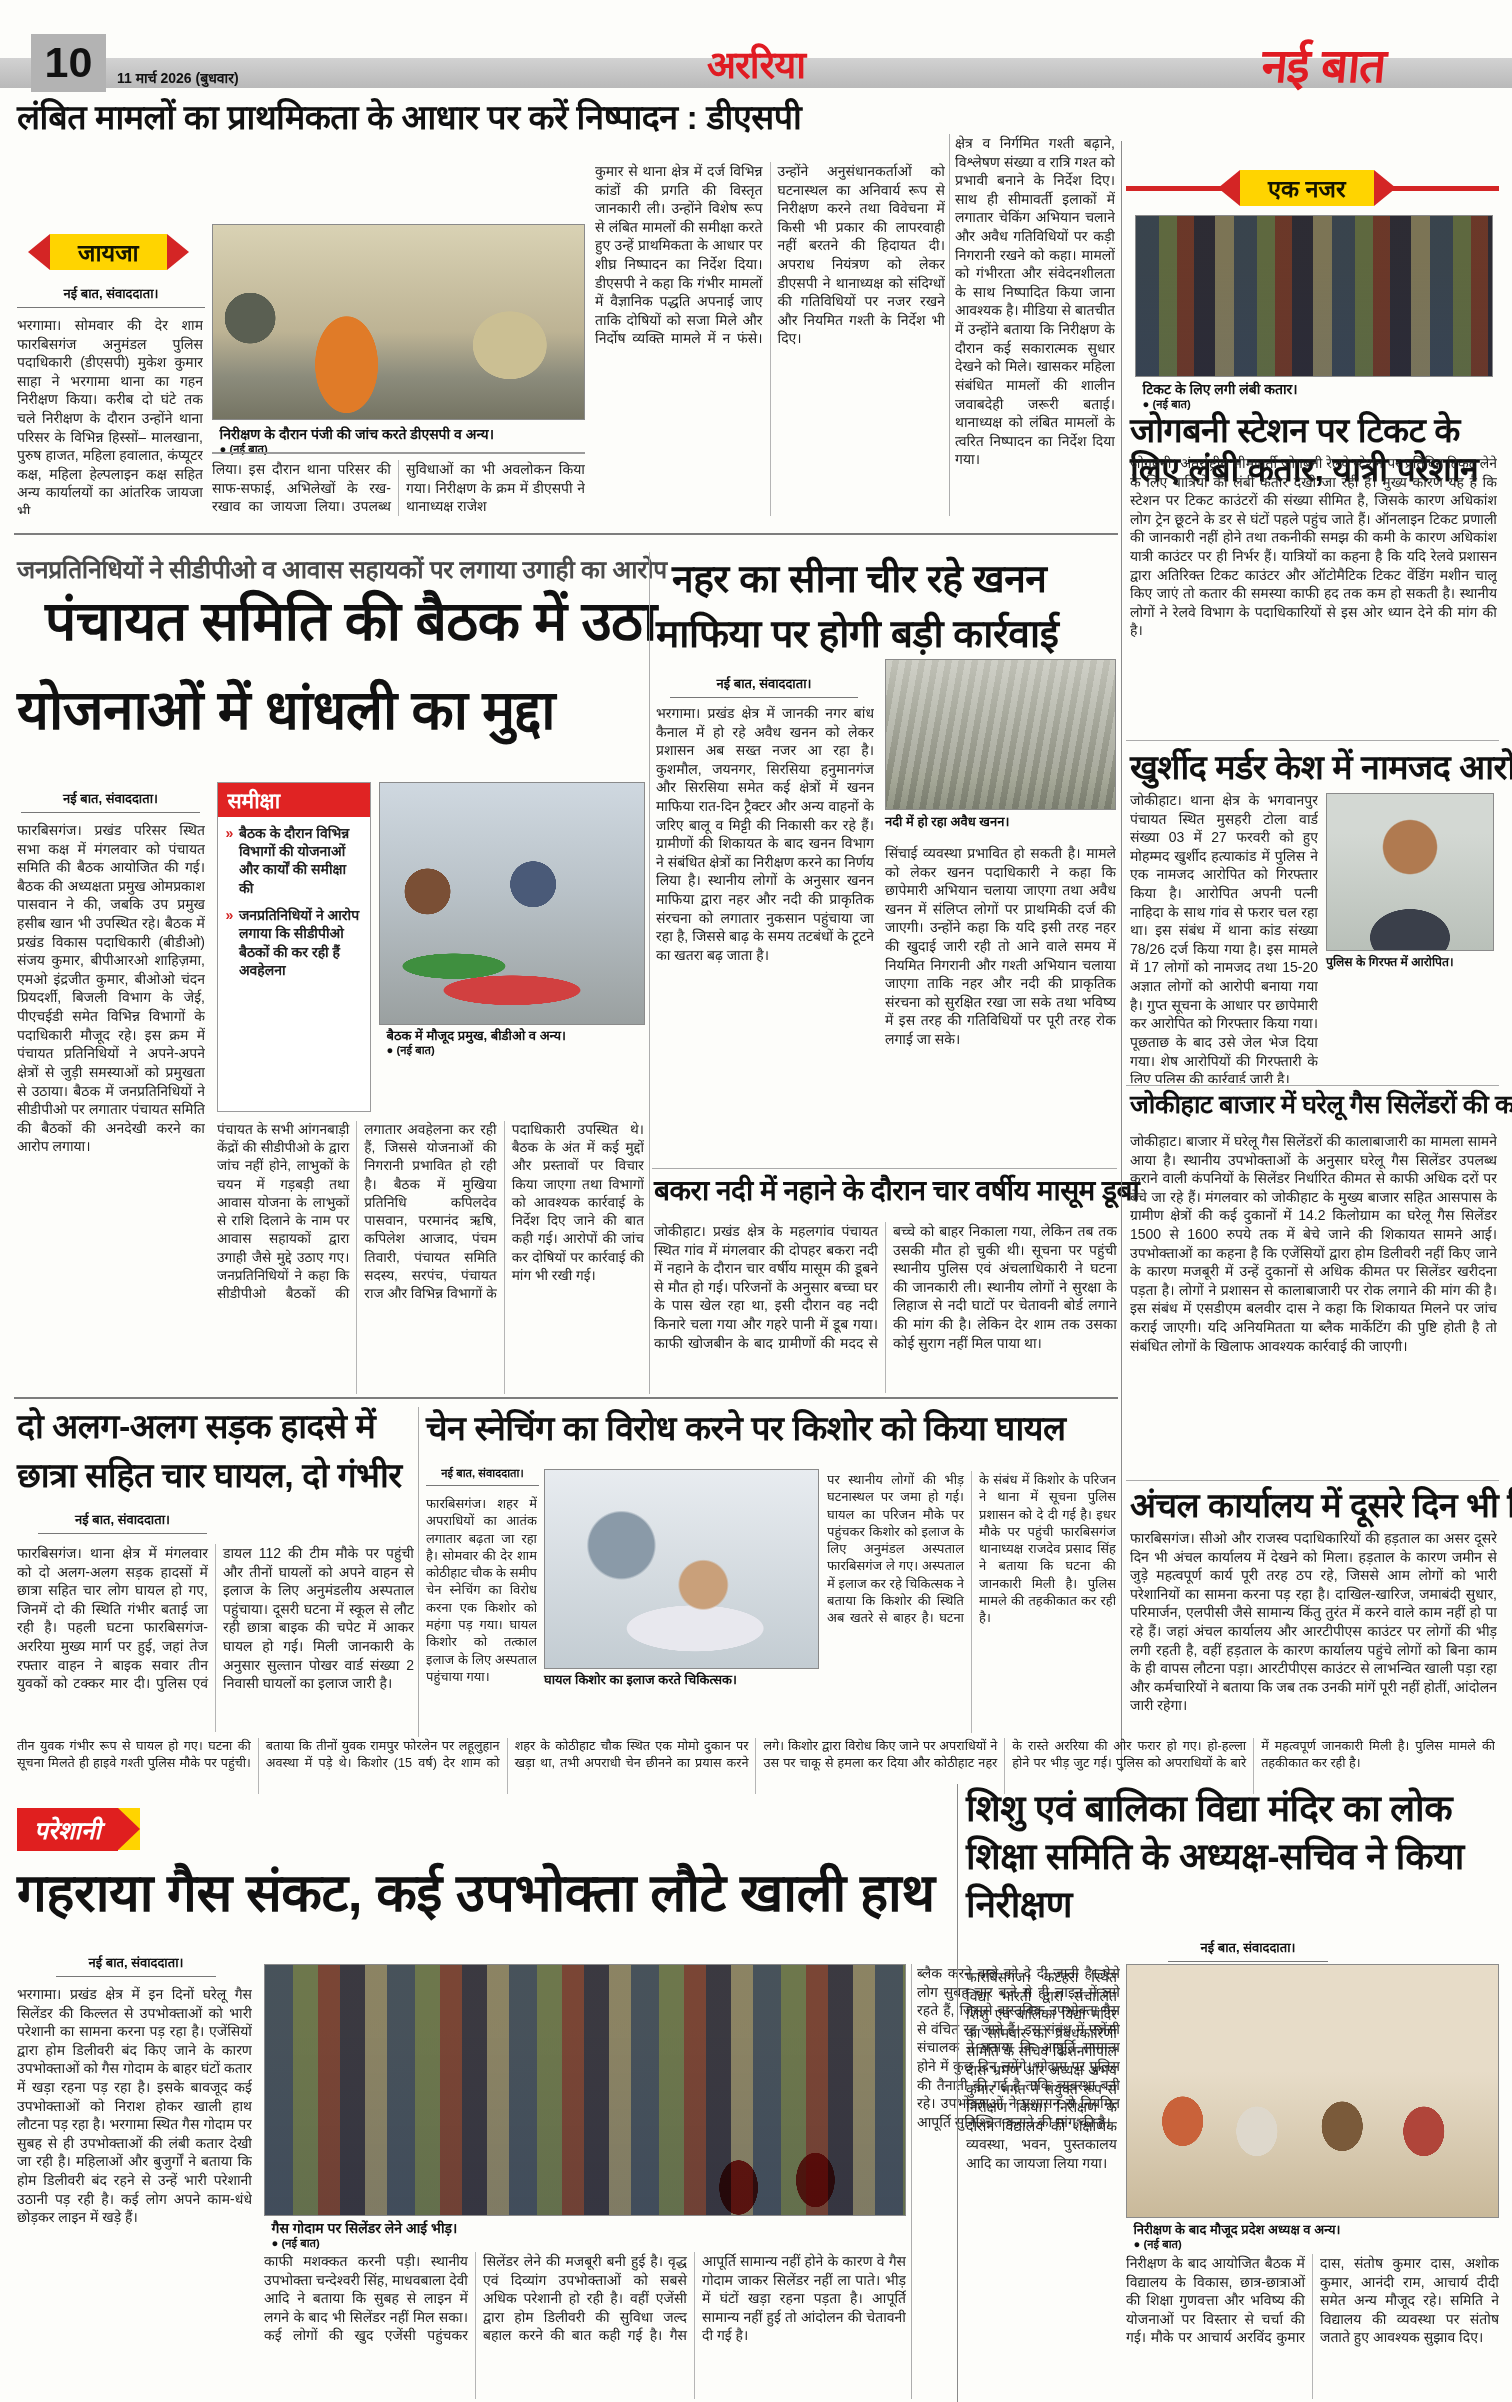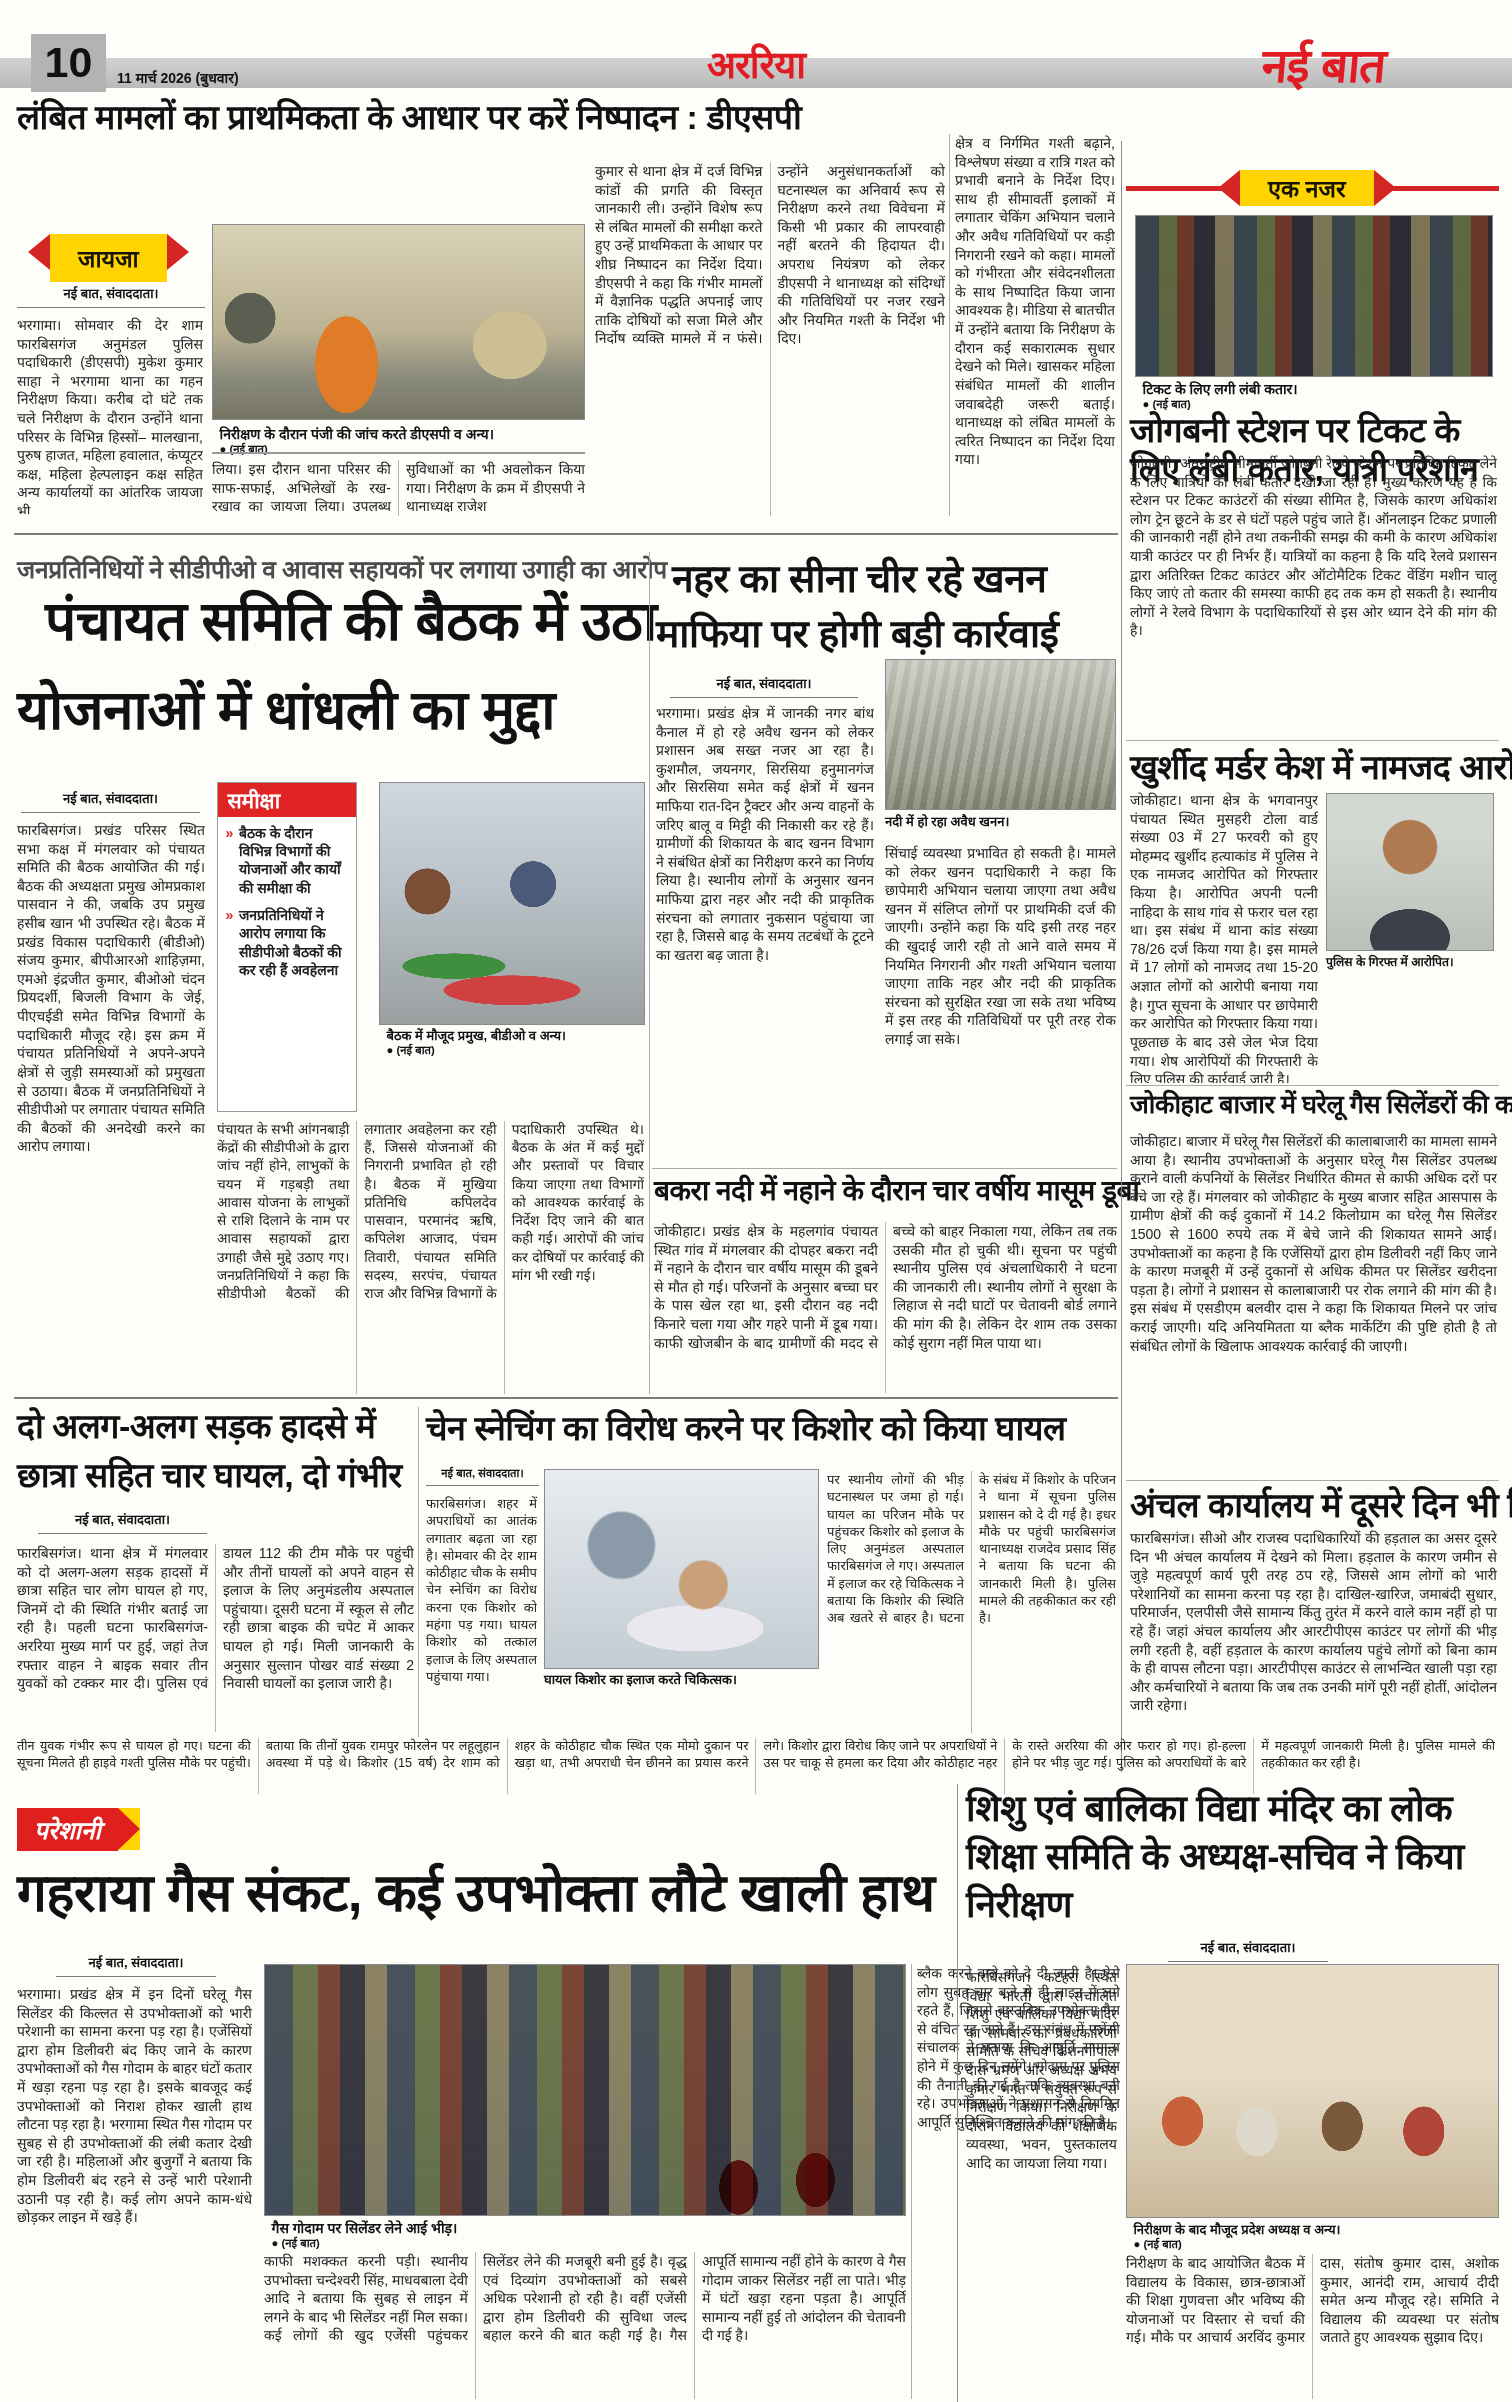--- a/index.html
+++ b/index.html
@@ -12,21 +12,21 @@
   .cols3{columns:3;column-gap:15px;column-rule:0.9px solid #b5b5b5;}
   .cols6{columns:6;column-gap:15px;column-rule:0.9px solid #b5b5b5;}
   .byline{font-weight:bold;font-size:13px;text-align:center;border-bottom:1.4px solid #777;
           padding-bottom:4.7px;color:#111;}
   .caption{font-weight:bold;font-size:14px;color:#111;display:flex;justify-content:space-between;
            align-items:baseline;line-height:1.2;flex-direction:column;}
   .caption .credit{font-size:11.3px;font-weight:bold;white-space:nowrap;margin-left:7.5px;}
   .photo{border:0.9px solid #8a8a8a;background-size:cover;box-sizing:border-box;}
   .vrule{position:absolute;width:0.9px;background:#adadad;}
   .hrule{position:absolute;height:1.9px;background:#9a9a9a;}
-  .tag{display:flex;align-items:stretch;height:48px;}
+  .tag{display:flex;align-items:stretch;height:36px;}
   .tag .tri-l{width:0;height:0;border-top:18px solid transparent;border-bottom:18px solid transparent;
               border-right:22.6px solid #d42525;}
   .tag .tri-r{width:0;height:0;border-top:18px solid transparent;border-bottom:18px solid transparent;
               border-left:22.6px solid #d42525;}
   .tag .mid{background:#ffd400;color:#151500;font-weight:bold;font-size:23.5px;display:flex;
             align-items:center;padding:0 28px;white-space:nowrap;}
   .kicker{font-weight:bold;color:#4c4c4c;letter-spacing:-0.3px;}
   .samiksha{border:1.9px solid #9a9a9a;background:#fff;box-sizing:border-box;}
   .samiksha .head{background:#e02323;color:#fff;font-weight:bold;font-size:21px;padding:2.8px 9.4px;}
   .samiksha .item{display:flex;gap:5.6px;padding:7.5px 7.5px 1.9px 7.5px;font-size:14px;line-height:1.3;
@@ -79,21 +79,21 @@
 <div class="vrule" style="left:949px;top:134px;height:382px;"></div>
 
 <div class="hrule" style="left:14px;top:533px;width:1104px;background:#7d7d7d;"></div>
 
 <div class="abs kicker" style="left:17px;top:552px;width:633px;font-size:24.5px;white-space:nowrap;">जनप्रतिनिधियों ने सीडीपीओ व आवास सहायकों पर लगाया उगाही का आरोप</div>
 <div class="abs hl" style="left:17px;top:591px;width:633px;font-size:55px;margin-left:28px;">पंचायत समिति की बैठक में उठा</div>
 <div class="abs hl" style="left:17px;top:680px;width:633px;font-size:55px;">योजनाओं में धांधली का मुद्दा</div>
 <div class="abs byline" style="left:21px;top:789px;width:179px;">नई बात, संवाददाता।</div>
 <div class="abs body-txt" style="left:17px;top:821px;width:188px;height:573px;overflow:hidden;">फारबिसगंज। प्रखंड परिसर स्थित सभा कक्ष में मंगलवार को पंचायत समिति की बैठक आयोजित की गई। बैठक की अध्यक्षता प्रमुख ओमप्रकाश पासवान ने की, जबकि उप प्रमुख हसीब खान भी उपस्थित रहे। बैठक में प्रखंड विकास पदाधिकारी (बीडीओ) संजय कुमार, बीपीआरओ शाहिज़मा, एमओ इंद्रजीत कुमार, बीओओ चंदन प्रियदर्शी, बिजली विभाग के जेई, पीएचईडी समेत विभिन्न विभागों के पदाधिकारी मौजूद रहे। इस क्रम में पंचायत प्रतिनिधियों ने अपने-अपने क्षेत्रों से जुड़ी समस्याओं को प्रमुखता से उठाया। बैठक में जनप्रतिनिधियों ने सीडीपीओ पर लगातार पंचायत समिति की बैठकों की अनदेखी करने का आरोप लगाया।</div>
 
-<div class="abs samiksha" style="left:217px;top:782px;width:140px;height:330px;">
+<div class="abs samiksha" style="left:217px;top:782px;width:154px;height:330px;">
   <div class="head">समीक्षा</div>
   <div class="item">
     <span class="mark">»</span>
     <span>बैठक के दौरान विभिन्न विभागों की योजनाओं और कार्यों की समीक्षा की</span>
   </div>
   <div class="item">
     <span class="mark">»</span>
     <span>जनप्रतिनिधियों ने आरोप लगाया कि सीडीपीओ बैठकों की कर रही हैं अवहेलना</span>
   </div>
 </div>

